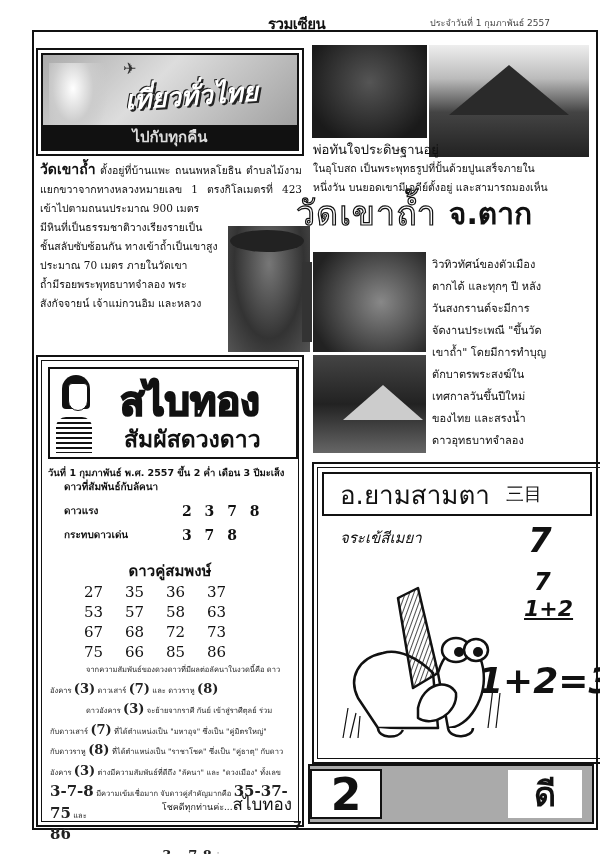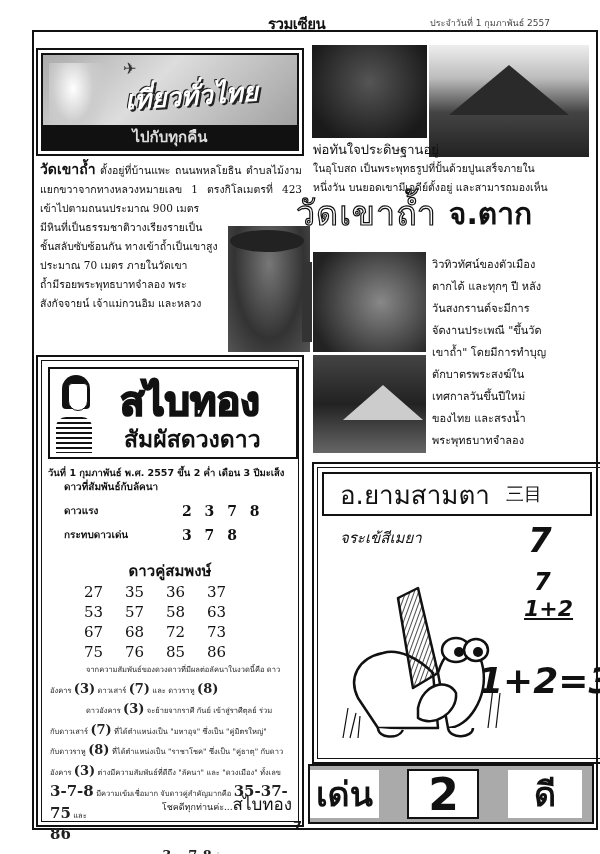--- a/index.html
+++ b/index.html
@@ -130,21 +130,21 @@
 </div>
 <div class="abs art-right-col">
   <div>วิวทิวทัศน์ของตัวเมือง</div>
   <div>ตากได้ และทุกๆ ปี หลัง</div>
   <div>วันสงกรานต์จะมีการ</div>
   <div>จัดงานประเพณี "ขึ้นวัด</div>
   <div>เขาถ้ำ" โดยมีการทำบุญ</div>
   <div>ตักบาตรพระสงฆ์ใน</div>
   <div>เทศกาลวันขึ้นปีใหม่</div>
   <div>ของไทย และสรงน้ำ</div>
-  <div>พระพุทธบาทจำลอง</div>
+  <div>ดาวอุทธบาทจำลอง</div>
 </div>
 
 <div class="abs sbt-box">
   <div class="sbt-inner">
     <div class="sbt-head">
       <div class="sbt-face">
         <div class="hair"></div>
           <div class="face"></div>
           <div class="body"></div>
       </div>
@@ -171,21 +171,21 @@
       <span>37</span>
       <span>53</span>
       <span>57</span>
       <span>58</span>
       <span>63</span>
       <span>67</span>
       <span>68</span>
       <span>72</span>
       <span>73</span>
       <span>75</span>
-      <span>76</span>
+      <span>66</span>
       <span>85</span>
       <span>86</span>
     </div>
     <div class="sbt-body">
       <div class="ind">จากความสัมพันธ์ของดวงดาวที่มีผลต่อลัคนาในงวดนี้คือ ดาว</div>
       <div><span>อังคาร </span><b class="n">(3)</b><span> ดาวเสาร์ </span><b class="n">(7)</b><span> และ ดาวราหู </span><b class="n">(8)</b></div>
       <div class="ind"><span>ดาวอังคาร </span><b class="n">(3)</b><span> จะย้ายจากราศี กันย์ เข้าสู่ราศีตุลย์ ร่วม</span></div>
       <div><span>กับดาวเสาร์ </span><b class="n">(7)</b><span> ที่ได้ตำแหน่งเป็น "มหาอุจ"  ซึ่งเป็น "คู่มิตรใหญ่"</span></div>
       <div><span>กับดาวราหู </span><b class="n">(8)</b><span> ที่ได้ตำแหน่งเป็น "ราชาโชค" ซึ่งเป็น "คู่ธาตุ" กับดาว</span></div>
       <div><span>อังคาร </span><b class="n">(3)</b><span> ต่างมีความสัมพันธ์ที่ดีถึง "ลัคนา" และ "ดวงเมือง" ทั้งเลข</span></div>
@@ -229,18 +229,17 @@
       </defs>
       <g stroke="#111" stroke-width="1.2" fill="none">
         <path d="M5 160 L10 130 M12 160 L18 135 M20 160 L22 138"></path>
         <path d="M150 150 L155 110 M158 150 L162 115"></path>
       </g>
     </svg>
   </div>
 </div>
 
 <div class="abs deen-bar">
-  <span class="w1">เด่น</span>
   <span class="num">2</span>
   <span class="w2">ดี</span>
 </div>
 
 <div class="abs page-num">7</div>
 
 </body></html>

